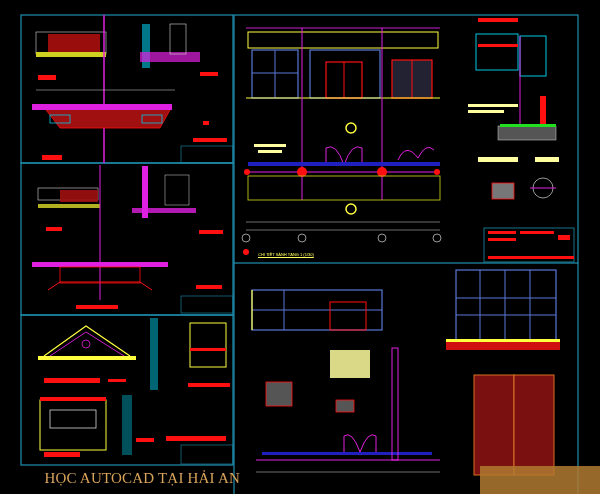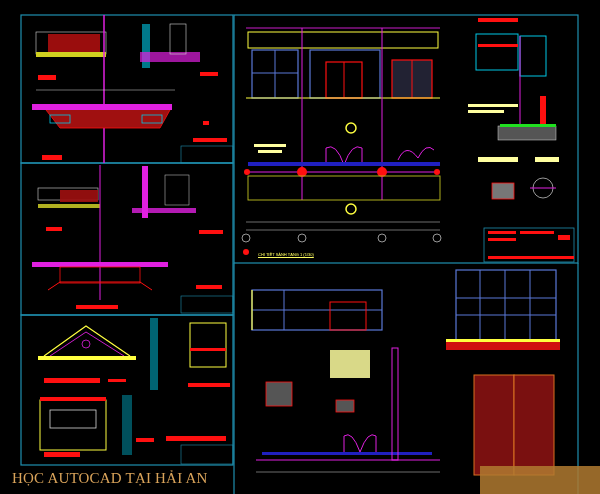--- a/index.html
+++ b/index.html
@@ -1,18 +1,18 @@
 <!DOCTYPE html>
 <html><head>
 <meta charset="utf-8">
 <style>
   html,body{margin:0;padding:0;background:#000;}
   body{width:600px;height:494px;position:relative;overflow:hidden;font-family:"Liberation Sans",sans-serif;}
   #canvas{position:absolute;left:0;top:0;width:600px;height:494px;}
-  .title{position:absolute;left:12px;width:240px;top:470px;text-align:left;color:#d9a35a;
+  .title{position:absolute;left:0;width:240px;top:470px;text-align:right;color:#d9a35a;
     font-family:"Liberation Serif",serif;font-size:15px;letter-spacing:0.2px;}
   .caption{position:absolute;font-size:4px;color:#ffff66;text-decoration:underline;}
 </style>
 </head>
 <body>
 
 <svg id="canvas" viewBox="0 0 600 494" xmlns="http://www.w3.org/2000/svg">
 
   <g stroke="#1f8fb0" fill="none" stroke-width="1.2">
     <rect x="21" y="15" width="212" height="148"></rect>

